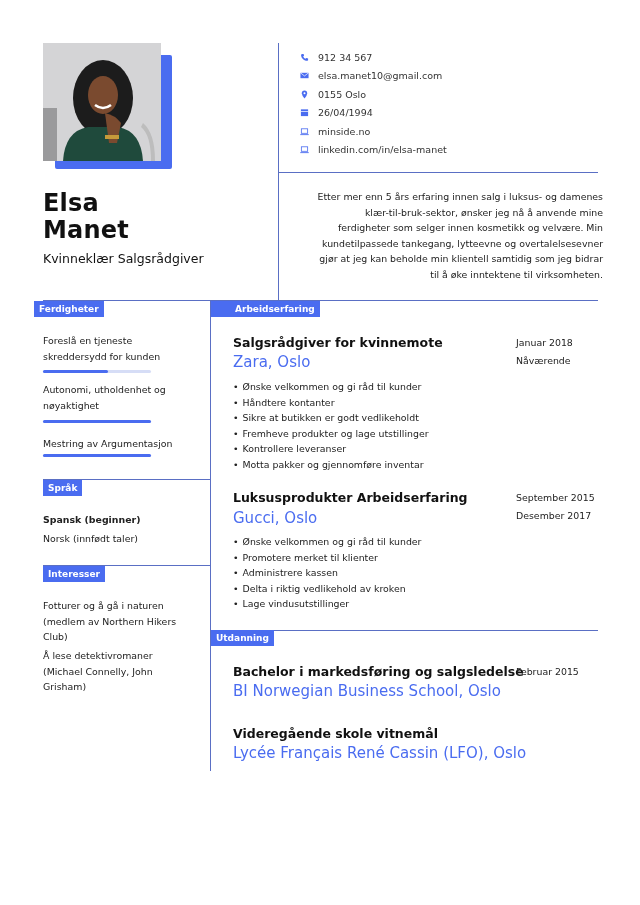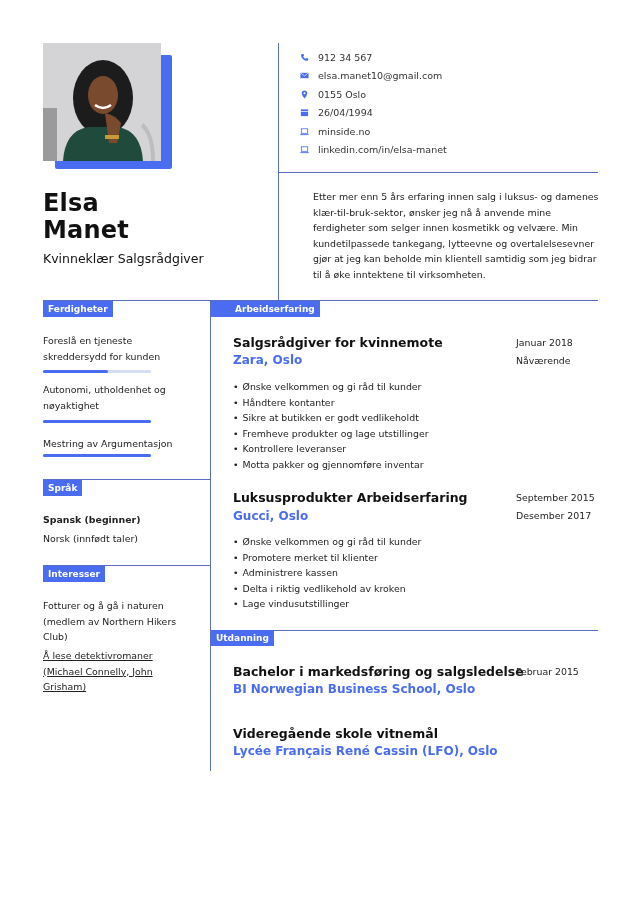--- a/index.html
+++ b/index.html
@@ -20,40 +20,40 @@
   .vline-top { position: absolute; left: 278px; top: 43px; width: 1px; height: 257px; background: #5a6fc4; }
   .hline-mid { position: absolute; left: 278px; top: 172px; width: 320px; height: 1px; background: #5a6fc4; }
 
   
   .contacts { position: absolute; left: 300px; top: 48px; list-style: none; }
   .contacts li { display: flex; align-items: center; height: 18.5px; font-size: 9.5px; color: #333; }
   .contacts .ico { width: 9px; height: 9px; margin-right: 9px; display: inline-flex; align-items: center; justify-content: center; color: #4a6cf0; }
   .contacts .ico svg { width: 9px; height: 9px; }
 
   
-  .summary { position: absolute; left: 313px; top: 189px; width: 290px; font-size: 9.4px; line-height: 15.6px; color: #222; }
+  .summary { position: absolute; left: 313px; top: 189px; width: 290px; font-size: 9.4px; line-height: 15.6px; color: #222; text-align: right; }
 
   
   .hline-sections { position: absolute; left: 43px; top: 300px; width: 555px; height: 1px; background: #5a6fc4; }
   .vline-body { position: absolute; left: 210px; top: 300px; width: 1px; height: 471px; background: #5a6fc4; }
 
   .section-tag { position: absolute; background: #4a6cf0; color: #fff; font-size: 9px; font-weight: bold; padding: 0 5px; height: 16px; line-height: 16px; }
 
   
   .skill { position: absolute; left: 43px; width: 150px; font-size: 9.4px; line-height: 15.5px; color: #222; }
   .bar { position: absolute; left: 43px; width: 108px; height: 3px; background: #d6ddf6; border-radius: 2px; }
   .bar .fill { height: 100%; background: #4a6cf0; border-radius: 2px; }
 
   .left-hline { position: absolute; left: 43px; width: 167px; height: 1px; background: #5a6fc4; }
 
   .plain { position: absolute; left: 43px; width: 160px; font-size: 9.4px; line-height: 15.5px; color: #222; }
 
   
   .job-title { position: absolute; left: 233px; font-size: 12.5px; font-weight: bold; color: #111; }
-  .job-sub { position: absolute; left: 233px; font-size: 12px; font-weight: bold; color: #4a6cf0; }
+  .job-sub { position: absolute; left: 233px; font-size: 15px; font-weight: normal; color: #4a6cf0; }
   .date { position: absolute; left: 516px; font-size: 9.4px; color: #222; line-height: 18px; }
   .bullets { position: absolute; left: 233px; list-style: none; font-size: 9.4px; line-height: 15.6px; color: #222; }
   .bullets li::before { content: "\2022"; margin-right: 4px; }
 
   .right-hline { position: absolute; left: 210px; top: 630px; width: 388px; height: 1px; background: #5a6fc4; }
 </style>
 </head>
 <body>
 
 <div class="photo-accent"></div>
@@ -134,21 +134,21 @@
     </span>
     <span>linkedin.com/in/elsa-manet</span>
   </li>
 </ul>
 
 <p class="summary">Etter mer enn 5 års erfaring innen salg i luksus- og damenes klær-til-bruk-sektor, ønsker jeg nå å anvende mine ferdigheter som selger innen kosmetikk og velvære. Min kundetilpassede tankegang, lytteevne og overtalelsesevner gjør at jeg kan beholde min klientell samtidig som jeg bidrar til å øke inntektene til virksomheten.</p>
 
 <div class="hline-sections"></div>
 <div class="vline-body"></div>
 
-<div class="section-tag" style="left:43px; top:301px;">Ferdigheter</div>
+<div class="section-tag" style="left:34px; top:301px;">Ferdigheter</div>
 
 <div class="skill" style="top:333px;">Foreslå en tjeneste skreddersydd for kunden</div>
 <div class="bar" style="top:370px;">
     <div class="fill" style="width:60%;"></div>
   </div>
 
 <div class="skill" style="top:382px;">Autonomi, utholdenhet og nøyaktighet</div>
 <div class="bar" style="top:420px;">
     <div class="fill" style="width:100%;"></div>
   </div>
@@ -159,21 +159,21 @@
   </div>
 
 <div class="left-hline" style="top:479px;"></div>
 <div class="section-tag" style="left:43px; top:480px;">Språk</div>
 <div class="plain" style="top:512px;font-weight:bold;">Spansk (beginner)</div>
 <div class="plain" style="top:531px;">Norsk (innfødt taler)</div>
 
 <div class="left-hline" style="top:565px;"></div>
 <div class="section-tag" style="left:43px; top:566px;">Interesser</div>
 <div class="plain" style="top:598px; width:150px;">Fotturer og å gå i naturen (medlem av Northern Hikers Club)</div>
-<div class="plain" style="top:648px; width:130px;text-decoration:underline;">Å lese detektivromaner (Michael Connelly, John Grisham)</div>
+<div class="plain" style="top:648px; width:130px;">Å lese detektivromaner (Michael Connelly, John Grisham)</div>
 
 <div class="section-tag" style="left:211px; top:301px;padding-left:24px;">Arbeidserfaring</div>
 
 <div class="job-title" style="top:335px;">Salgsrådgiver for kvinnemote</div>
 <div class="job-sub" style="top:353px;">Zara, Oslo</div>
 <div class="date" style="top:334px;">Januar 2018</div>
 <div class="date" style="top:352px;">Nåværende</div>
 <ul class="bullets" style="top:379px;">
   <li>Ønske velkommen og gi råd til kunder</li>
   <li>Håndtere kontanter</li>

